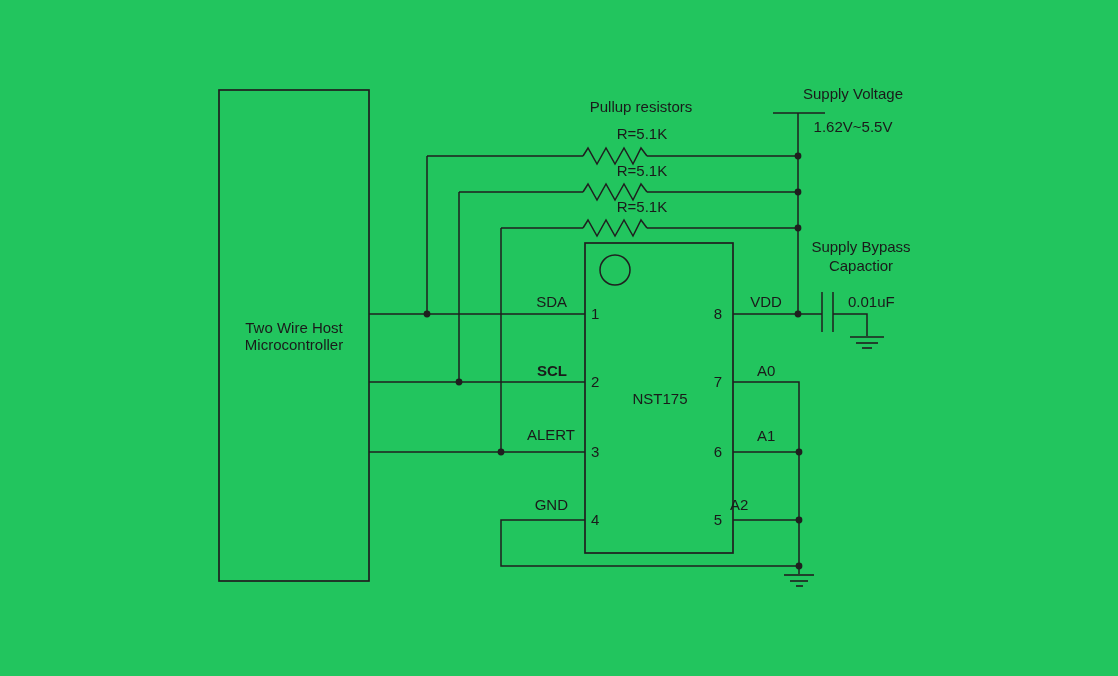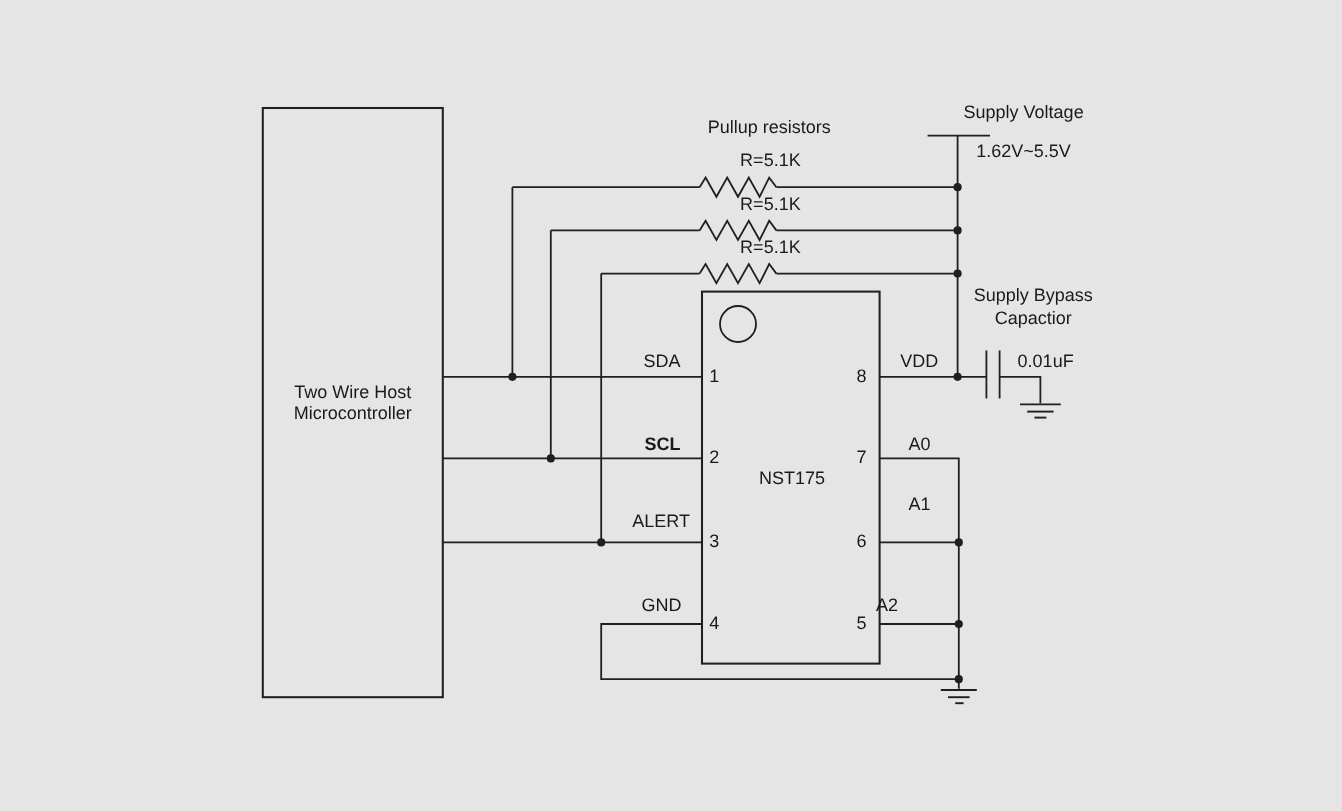--- a/index.html
+++ b/index.html
@@ -4,21 +4,21 @@
 <style>
   html, body {
     margin: 0;
     padding: 0;
     background: #ffffff;
   }
   .stage {
     position: relative;
     width: 1118px;
     height: 676px;
-    background: #e5e5e5;
+    background: #22c55e;
     font-family: "Liberation Sans", sans-serif;
     overflow: hidden;
   }
   svg.schematic {
     position: absolute;
     left: 0;
     top: 0;
   }
   .lbl {
     position: absolute;
@@ -118,21 +118,21 @@
   <div class="lbl center" style="left:224px; top:337px; width:140px;">Microcontroller</div>
 
   <div class="lbl center" style="left:600px; top:391px; width:120px;">NST175</div>
 
   <div class="lbl right" style="left:495px; top:294px; width:72px;">SDA</div>
   <div class="lbl right" style="left:495px; top:363px; width:72px;font-weight:bold;">SCL</div>
   <div class="lbl right" style="left:495px; top:427px; width:80px;">ALERT</div>
   <div class="lbl right" style="left:495px; top:497px; width:73px;">GND</div>
   <div class="lbl center" style="left:733px; top:294px; width:66px;">VDD</div>
   <div class="lbl" style="left:757px; top:363px;">A0</div>
-  <div class="lbl" style="left:757px; top:413px;">A1</div>
+  <div class="lbl" style="left:757px; top:428px;">A1</div>
   <div class="lbl" style="left:730px; top:497px;">A2</div>
 
   <div class="lbl" style="left:591px; top:306px;">1</div>
   <div class="lbl" style="left:591px; top:374px;">2</div>
   <div class="lbl" style="left:591px; top:444px;">3</div>
   <div class="lbl" style="left:591px; top:512px;">4</div>
   <div class="lbl right" style="left:700px; top:306px; width:22px;">8</div>
   <div class="lbl right" style="left:700px; top:374px; width:22px;">7</div>
   <div class="lbl right" style="left:700px; top:444px; width:22px;">6</div>
   <div class="lbl right" style="left:700px; top:512px; width:22px;">5</div>

